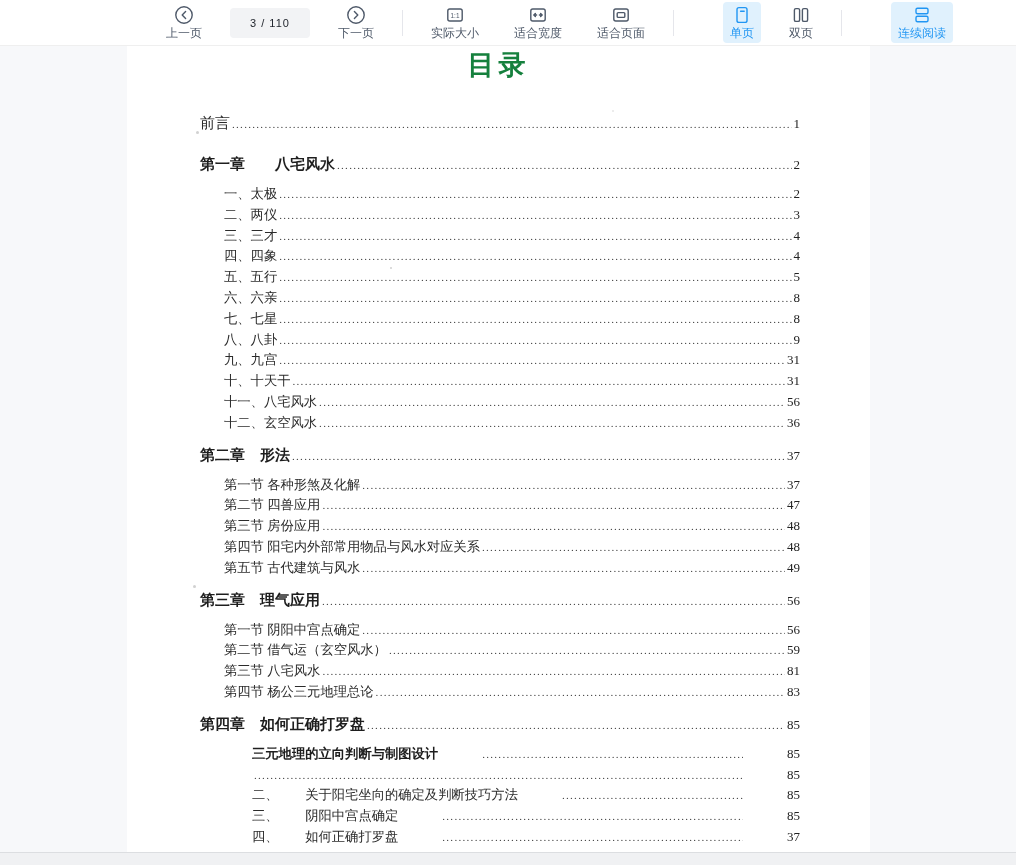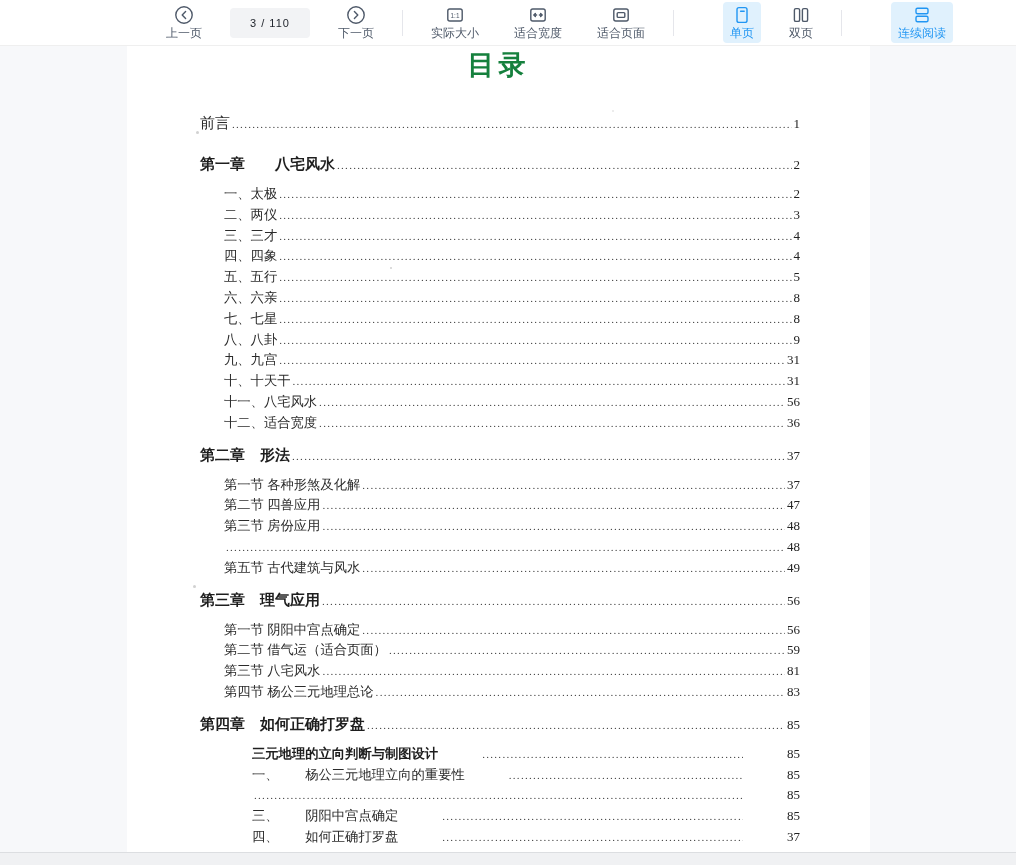--- a/index.html
+++ b/index.html
@@ -222,21 +222,21 @@
     <span class="t">十、十天干</span>
     <span class="dots">................................................................................................................................................................................................................................................................................................................................................................................................................</span>
     <span class="p">31</span>
   </div>
           <div class="toc-row lvl2">
     <span class="t">十一、八宅风水</span>
     <span class="dots">................................................................................................................................................................................................................................................................................................................................................................................................................</span>
     <span class="p">56</span>
   </div>
           <div class="toc-row lvl2">
-    <span class="t">十二、适合宽度</span>
+    <span class="t">十二、玄空风水</span>
     <span class="dots">................................................................................................................................................................................................................................................................................................................................................................................................................</span>
     <span class="p">36</span>
   </div>
           <div class="toc-row lvl1 bold">
     <span class="t">第二章　形法</span>
     <span class="dots">................................................................................................................................................................................................................................................................................................................................................................................................................</span>
     <span class="p">37</span>
   </div>
           <div class="toc-row lvl2">
     <span class="t">第一节 各种形煞及化解</span>
@@ -247,40 +247,41 @@
     <span class="t">第二节 四兽应用</span>
     <span class="dots">................................................................................................................................................................................................................................................................................................................................................................................................................</span>
     <span class="p">47</span>
   </div>
           <div class="toc-row lvl2">
     <span class="t">第三节 房份应用</span>
     <span class="dots">................................................................................................................................................................................................................................................................................................................................................................................................................</span>
     <span class="p">48</span>
   </div>
           <div class="toc-row lvl2">
+    <span class="t">第四节 阳宅内外部常用物品与风水对应关系</span>
     <span class="dots">................................................................................................................................................................................................................................................................................................................................................................................................................</span>
     <span class="p">48</span>
   </div>
           <div class="toc-row lvl2">
     <span class="t">第五节 古代建筑与风水</span>
     <span class="dots">................................................................................................................................................................................................................................................................................................................................................................................................................</span>
     <span class="p">49</span>
   </div>
           <div class="toc-row lvl1 bold">
     <span class="t">第三章　理气应用</span>
     <span class="dots">................................................................................................................................................................................................................................................................................................................................................................................................................</span>
     <span class="p">56</span>
   </div>
           <div class="toc-row lvl2">
     <span class="t">第一节 阴阳中宫点确定</span>
     <span class="dots">................................................................................................................................................................................................................................................................................................................................................................................................................</span>
     <span class="p">56</span>
   </div>
           <div class="toc-row lvl2">
-    <span class="t">第二节 借气运（适合页面） </span>
+    <span class="t">第二节 借气运（玄空风水） </span>
     <span class="dots">................................................................................................................................................................................................................................................................................................................................................................................................................</span>
     <span class="p">59</span>
   </div>
           <div class="toc-row lvl2">
     <span class="t">第三节 八宅风水</span>
     <span class="dots">................................................................................................................................................................................................................................................................................................................................................................................................................</span>
     <span class="p">81</span>
   </div>
           <div class="toc-row lvl2">
     <span class="t">第四节 杨公三元地理总论</span>
@@ -291,25 +292,25 @@
     <span class="t">第四章　如何正确打罗盘</span>
     <span class="dots">................................................................................................................................................................................................................................................................................................................................................................................................................</span>
     <span class="p">85</span>
   </div>
           <div class="toc-row lvl3 bold">
     <span class="t">三元地理的立向判断与制图设计</span>
     <span class="dots">................................................................................................................................................................................................................................................................................................................................................................................................................</span>
     <span class="p">85</span>
   </div>
           <div class="toc-row lvl3">
-    <span class="t">一、　　杨公三元地理立向的重要性</span>
     <span class="dots">................................................................................................................................................................................................................................................................................................................................................................................................................</span>
     <span class="p">85</span>
   </div>
           <div class="toc-row lvl3">
+    <span class="t">二、　　关于阳宅坐向的确定及判断技巧方法</span>
     <span class="dots">................................................................................................................................................................................................................................................................................................................................................................................................................</span>
     <span class="p">85</span>
   </div>
           <div class="toc-row lvl3">
     <span class="t">三、　　阴阳中宫点确定</span>
     <span class="dots">................................................................................................................................................................................................................................................................................................................................................................................................................</span>
     <span class="p">85</span>
   </div>
           <div class="toc-row lvl3">
     <span class="t">四、　　如何正确打罗盘</span>

